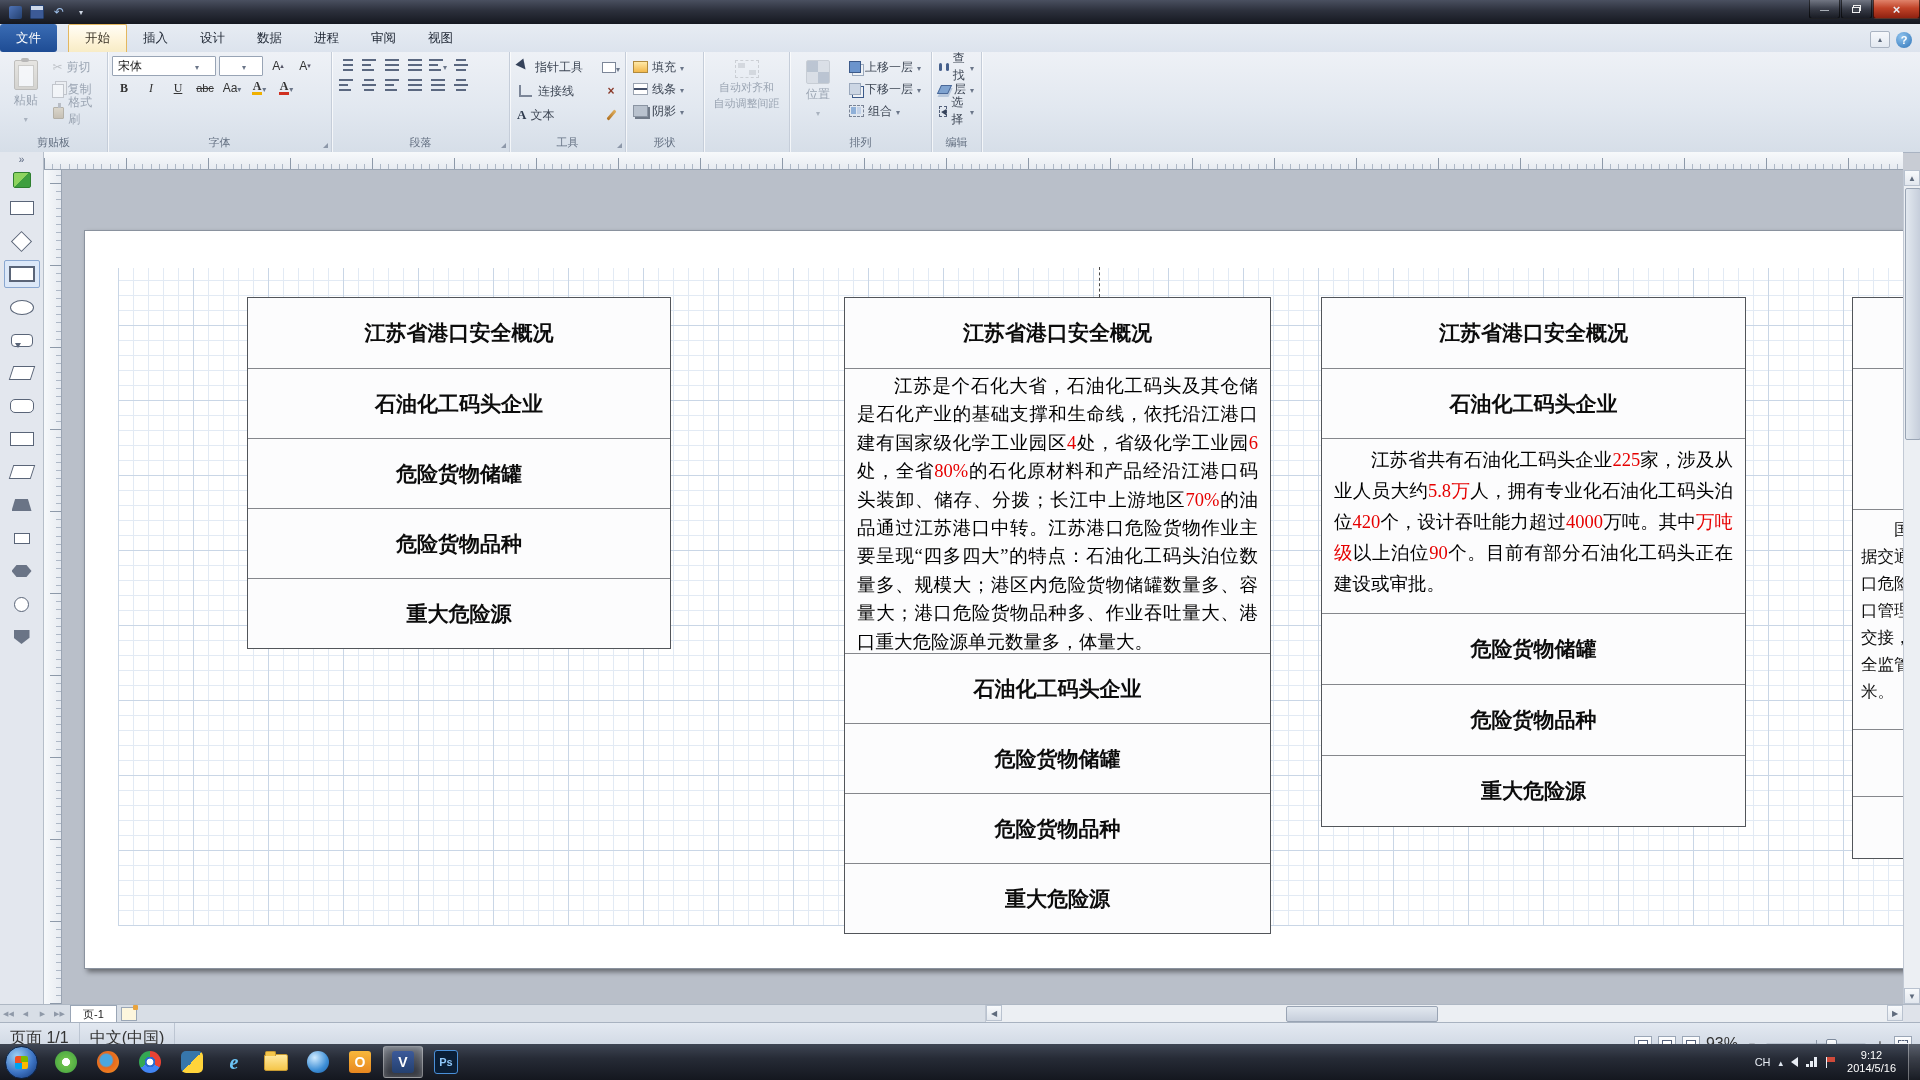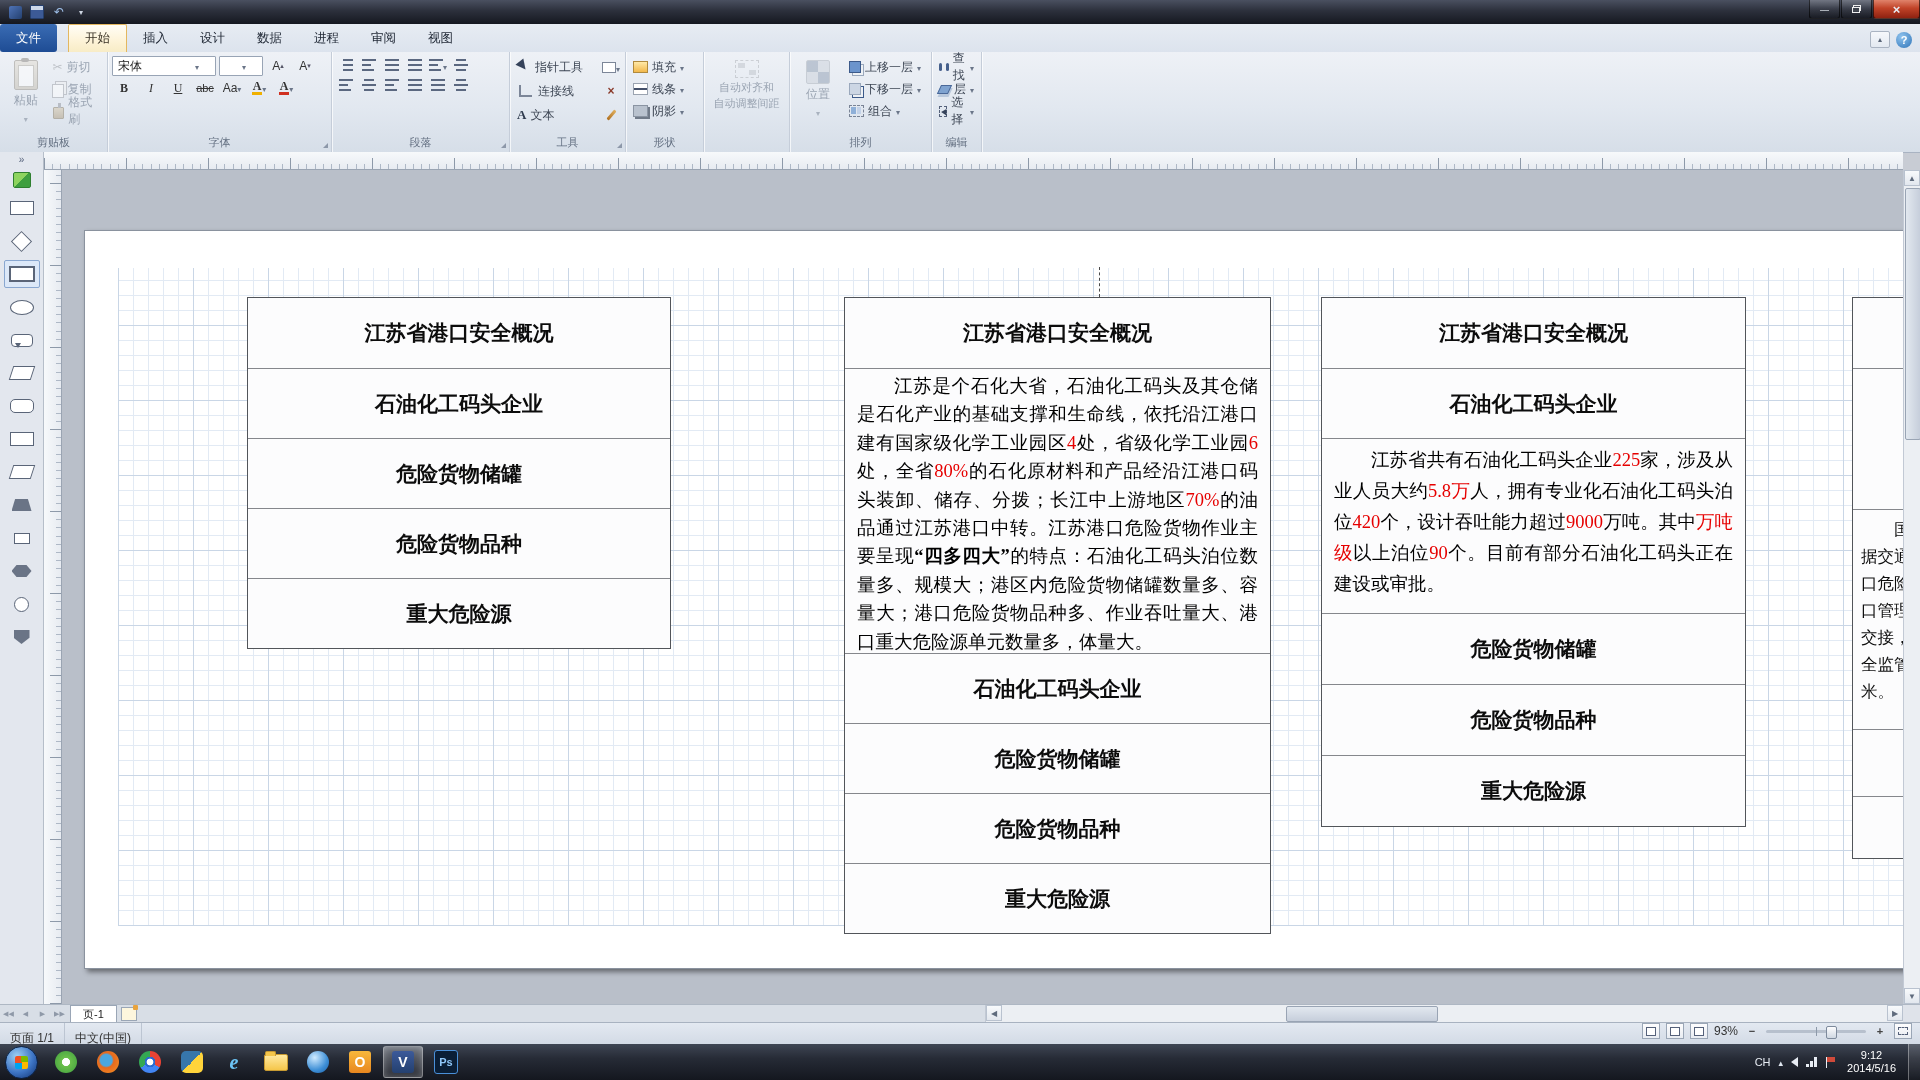--- a/index.html
+++ b/index.html
@@ -180,21 +180,21 @@
   .vbox{position:absolute;background:#fcfcfd;border:1px solid #52555a}
   .vrow{display:flex;align-items:center;justify-content:center;border-top:1px solid #85878c;
     font-family:"Liberation Serif","DejaVu Serif",serif;font-weight:600;font-size:21px;color:#0c0c0c;box-sizing:border-box}
   .vrow.first{border-top:none}
   .h62{height:62px}.h67{height:67px}.h70{height:70px}.h71{height:71px}.h141{height:141px}.h220{height:220px}
   .vtext{border-top:1px solid #85878c;box-sizing:border-box;overflow:hidden;
     font-family:"Liberation Serif","DejaVu Serif",serif;color:#000;text-align:justify}
   #box2 .vtext{height:285px;font-size:18.5px;line-height:28.4px;padding:3px 12px 0;text-indent:2em}
   #box3 .vtext{height:175px;font-size:18.5px;line-height:31px;padding:6px 12px 0;text-indent:2em}
   .seg-red{color:#e60000}
-  .seg-bold{font-weight:700}
+  .seg-bold{font-weight:400}
   .b4text{display:block;text-align:left;font-weight:400;padding:6px 4px 0 8px;overflow:hidden}
   .tline{white-space:nowrap;font-size:16.5px;line-height:27px;font-family:"Liberation Serif",serif}
   .tline:first-child{text-indent:2em}
 
   
   #v-scroll{position:absolute;right:0;top:170px;width:17px;bottom:76px;background:#eceff3;border-left:1px solid #c2c9d4;box-sizing:border-box}
   .sarrow{position:absolute;left:0;width:16px;height:16px;display:flex;align-items:center;justify-content:center;
     color:#5f6b7d;font-size:8px;background:linear-gradient(#f8fafc,#e2e7ee);border:1px solid #b9c2cf;box-sizing:border-box}
   .sa-up{top:0}.sa-up::after{content:"▲"}
   .sa-dn{bottom:0}.sa-dn::after{content:"▼"}
@@ -213,21 +213,21 @@
   .ha{position:absolute;top:0;width:16px;height:16px;display:flex;align-items:center;justify-content:center;
     font-size:8px;color:#5f6b7d;background:linear-gradient(#f8fafc,#e2e7ee);border:1px solid #b9c2cf;box-sizing:border-box}
   .ha-l{left:0}.ha-l::after{content:"◀"}
   .ha-r{right:0}.ha-r::after{content:"▶"}
   #h-thumb{position:absolute;left:300px;top:1px;width:150px;height:14px;background:linear-gradient(#e2e8ef,#c6cedb);
     border:1px solid #99a4b4;border-radius:2px}
   #tabs-corner{position:absolute;right:0;top:0;width:17px;height:17px;background:#dfe3ea}
 
   
   #statusbar{position:absolute;left:0;right:0;top:1022px;height:31px;background:linear-gradient(#e3e9f1,#ccd4e1);
-    border-top:1px solid #a8b2c0;box-sizing:border-box;display:flex;align-items:flex-start;font-size:12px;color:#333}
+    border-top:1px solid #a8b2c0;box-sizing:border-box;display:flex;align-items:flex-end;font-size:16px;color:#333}
   .sb-item{padding:0 10px;height:100%;display:flex;align-items:center;border-right:1px solid #bcc5d2}
   .sb-right{margin-left:auto;display:flex;align-items:center;gap:6px;padding-right:8px}
   .viewb{width:16px;height:14px;border:1px solid #9aa6b6;background:linear-gradient(#fdfdfe,#e8ecf2);display:flex;align-items:center;justify-content:center}
   .viewb i{display:block;width:8px;height:7px;border:1px solid #55617a;background:#fff}
   .zoomb{width:16px;height:14px;display:flex;align-items:center;justify-content:center;color:#444;font-weight:bold;font-size:11px}
   .zb-minus::after{content:"−"}
   .zb-plus::after{content:"+"}
   .zslider{position:relative;width:100px;height:14px}
   .zslider .ztrack{position:absolute;left:0;right:0;top:6px;height:3px;background:#b7c0cd;border-radius:2px}
   .zslider .zmid{position:absolute;left:50%;top:3px;width:1px;height:9px;background:#8d99a9}
@@ -604,21 +604,21 @@
       <div class="vtext"><span>江苏是个石化大省，石油化工码头及其仓储是石化产业的基础支撑和生命线，依托沿江港口建有国家级化学工业园区</span><span class="seg-red">4</span><span>处，省级化学工业园</span><span class="seg-red">6</span><span>处，全省</span><span class="seg-red">80%</span><span>的石化原材料和产品经沿江港口码头装卸、储存、分拨；长江中上游地区</span><span class="seg-red">70%</span><span>的油品通过江苏港口中转。江苏港口危险货物作业主要呈现</span><span class="seg-bold">“四多四大”</span><span>的特点：石油化工码头泊位数量多、规模大；港区内危险货物储罐数量多、容量大；港口危险货物品种多、作业吞吐量大、港口重大危险源单元数量多，体量大。</span></div>
       <div class="vrow h70">石油化工码头企业</div>
       <div class="vrow h70">危险货物储罐</div>
       <div class="vrow h70">危险货物品种</div>
       <div class="vrow h70">重大危险源</div>
     </div>
 
     <div class="vbox" id="box3" style="left:1259px;top:127px;width:423px">
       <div class="vrow h70 first">江苏省港口安全概况</div>
       <div class="vrow h70">石油化工码头企业</div>
-      <div class="vtext"><span>江苏省共有石油化工码头企业</span><span class="seg-red">225</span><span>家，涉及从业人员大约</span><span class="seg-red">5.8万</span><span>人，拥有专业化石油化工码头泊位</span><span class="seg-red">420</span><span>个，设计吞吐能力超过</span><span class="seg-red">9000</span><span>万吨。其中</span><span class="seg-red">万吨级</span><span>以上泊位</span><span class="seg-red">90</span><span>个。目前有部分石油化工码头正在建设或审批。</span></div>
+      <div class="vtext"><span>江苏省共有石油化工码头企业</span><span class="seg-red">225</span><span>家，涉及从业人员大约</span><span class="seg-red">5.8万</span><span>人，拥有专业化石油化工码头泊位</span><span class="seg-red">420</span><span>个，设计吞吐能力超过</span><span class="seg-red">4000</span><span>万吨。其中</span><span class="seg-red">万吨级</span><span>以上泊位</span><span class="seg-red">90</span><span>个。目前有部分石油化工码头正在建设或审批。</span></div>
       <div class="vrow h71">危险货物储罐</div>
       <div class="vrow h71">危险货物品种</div>
       <div class="vrow h71">重大危险源</div>
     </div>
 
     <div class="vbox" id="box4" style="left:1790px;top:127px;width:430px">
       <div class="vrow h70 first"></div>
       <div class="vrow h141"></div>
       <div class="vrow h220 b4text">
           <div class="tline">国务院新《</div>

